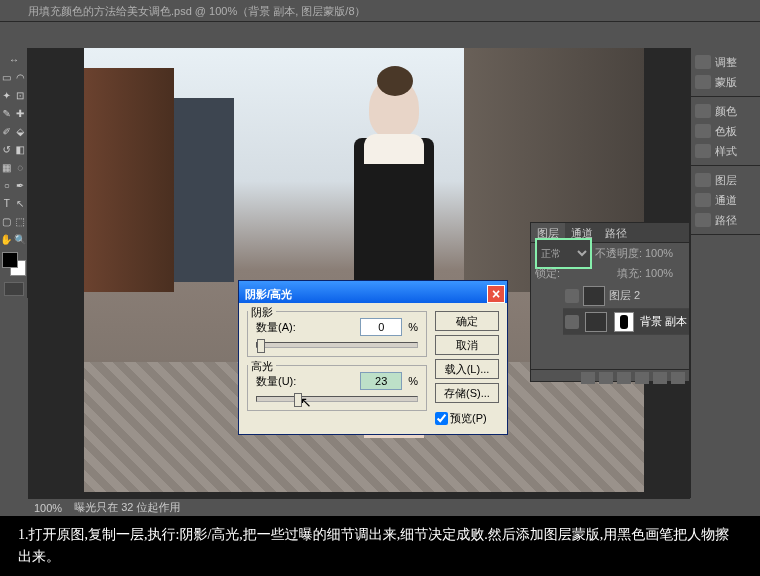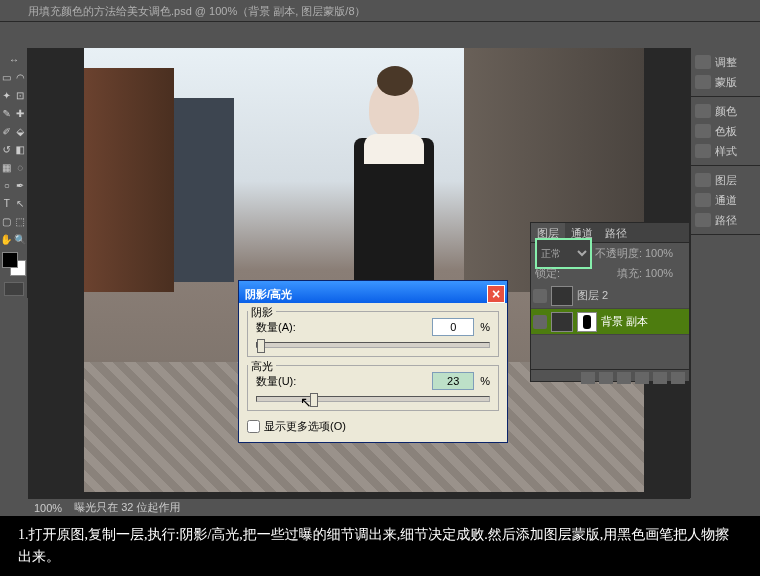--- a/index.html
+++ b/index.html
@@ -36,23 +36,23 @@
 .panel-icon-group { padding: 4px; border-bottom: 1px solid #282828; }
 .panel-icon-row { display: flex; align-items: center; gap: 4px; height: 20px; color: #ccc; font-size: 11px; }
 .panel-icon-row .icon { width: 16px; height: 14px; background: #666; border-radius: 2px; }
 .layers-panel { position: absolute; right: 70px; top: 222px; width: 160px; height: 160px; background: #535353; border: 1px solid #282828; z-index: 5; }
 .lp-tabs { display: flex; background: #424242; height: 20px; border-bottom: 1px solid #282828; font-size: 11px; color: #ccc; }
 .lp-tab { padding: 3px 6px; }
 .lp-tab.active { background: #535353; }
 .lp-row { display: flex; align-items: center; height: 20px; padding: 0 4px; gap: 3px; font-size: 10px; color: #aaa; }
 .lp-row select { background: #404040; color: #aaa; border: 2px solid #86efac; height: 31px; font-size: 10px; flex: 1; }
 .lp-row .opacity { width: 40px; }
-.lp-layers { overflow-y: auto; height: 86px; }
+.lp-layers { overflow-y: auto; height: 86px; padding-left: 32px; }
 .layer { display: flex; align-items: center; height: 26px; border-bottom: 1px solid #444; padding: 0 2px; gap: 4px; color: #ccc; font-size: 11px; }
-.layer.active { background: #4d7c0f; color: #fff; }
+.layer.active { background: #404040; color: #fff; justify-content: space-between; }
 .layer .eye { width: 14px; height: 14px; background: #666; border-radius: 2px; }
 .layer .thumb { width: 22px; height: 20px; background: #333; border: 1px solid #888; }
 .layer .mask { width: 20px; height: 20px; background: #fff; border: 1px solid #888; display: flex; align-items: center; justify-content: center; }
 .layer .mask .sil { width: 8px; height: 14px; background: #000; border-radius: 3px; }
 .lp-footer { display: flex; justify-content: flex-end; gap: 4px; padding: 2px 4px; border-top: 1px solid #282828; height: 16px; }
 .lp-footer .fi { width: 14px; height: 12px; background: #666; }
 .dialog { position: absolute; left: 238px; top: 280px; width: 270px; background: #ece9d8; border: 1px solid #0a246a; z-index: 10; font-family: SimSun, Tahoma; }
 .dlg-title { background: linear-gradient(180deg, #3a95ff, #0a60e8); color: #fff; height: 22px; display: flex; align-items: center; justify-content: space-between; padding: 4px 2px 0 6px; font-size: 13px; font-weight: bold; }
 .dlg-close { width: 18px; height: 18px; background: #e85040; color: #fff; display: flex; align-items: center; justify-content: center; font-size: 14px; font-weight: bold; border: 1px solid #fff; }
 .dlg-body { padding: 8px; display: flex; gap: 8px; }
@@ -253,23 +253,29 @@
           <div class="row">
             <span>数量(U):</span>
             <div style="flex:1"></div>
             <input type="text" class="hl" value="23" style="">
             <span>%</span>
           </div>
           <div class="slider">
               <div class="handle" style="left:23%"></div>
             </div>
         </div>
-        <label class="chk">
-            <input type="checkbox" style="">
-            <span>显示更多选项(O)</span>
+      </div>
+      <div class="dlg-right">
+        <button>确定</button>
+        <button>取消</button>
+        <button>载入(L)...</button>
+        <button>存储(S)...</button>
+        <label>
+            <input type="checkbox" checked="" style="">
+            <span>预览(P)</span>
           </label>
       </div>
     </div>
   </div>
   <div class="cursor">↖</div>
 
   <div class="status-bar">
     <span>100%</span>
     <span>曝光只在 32 位起作用</span>
   </div>

